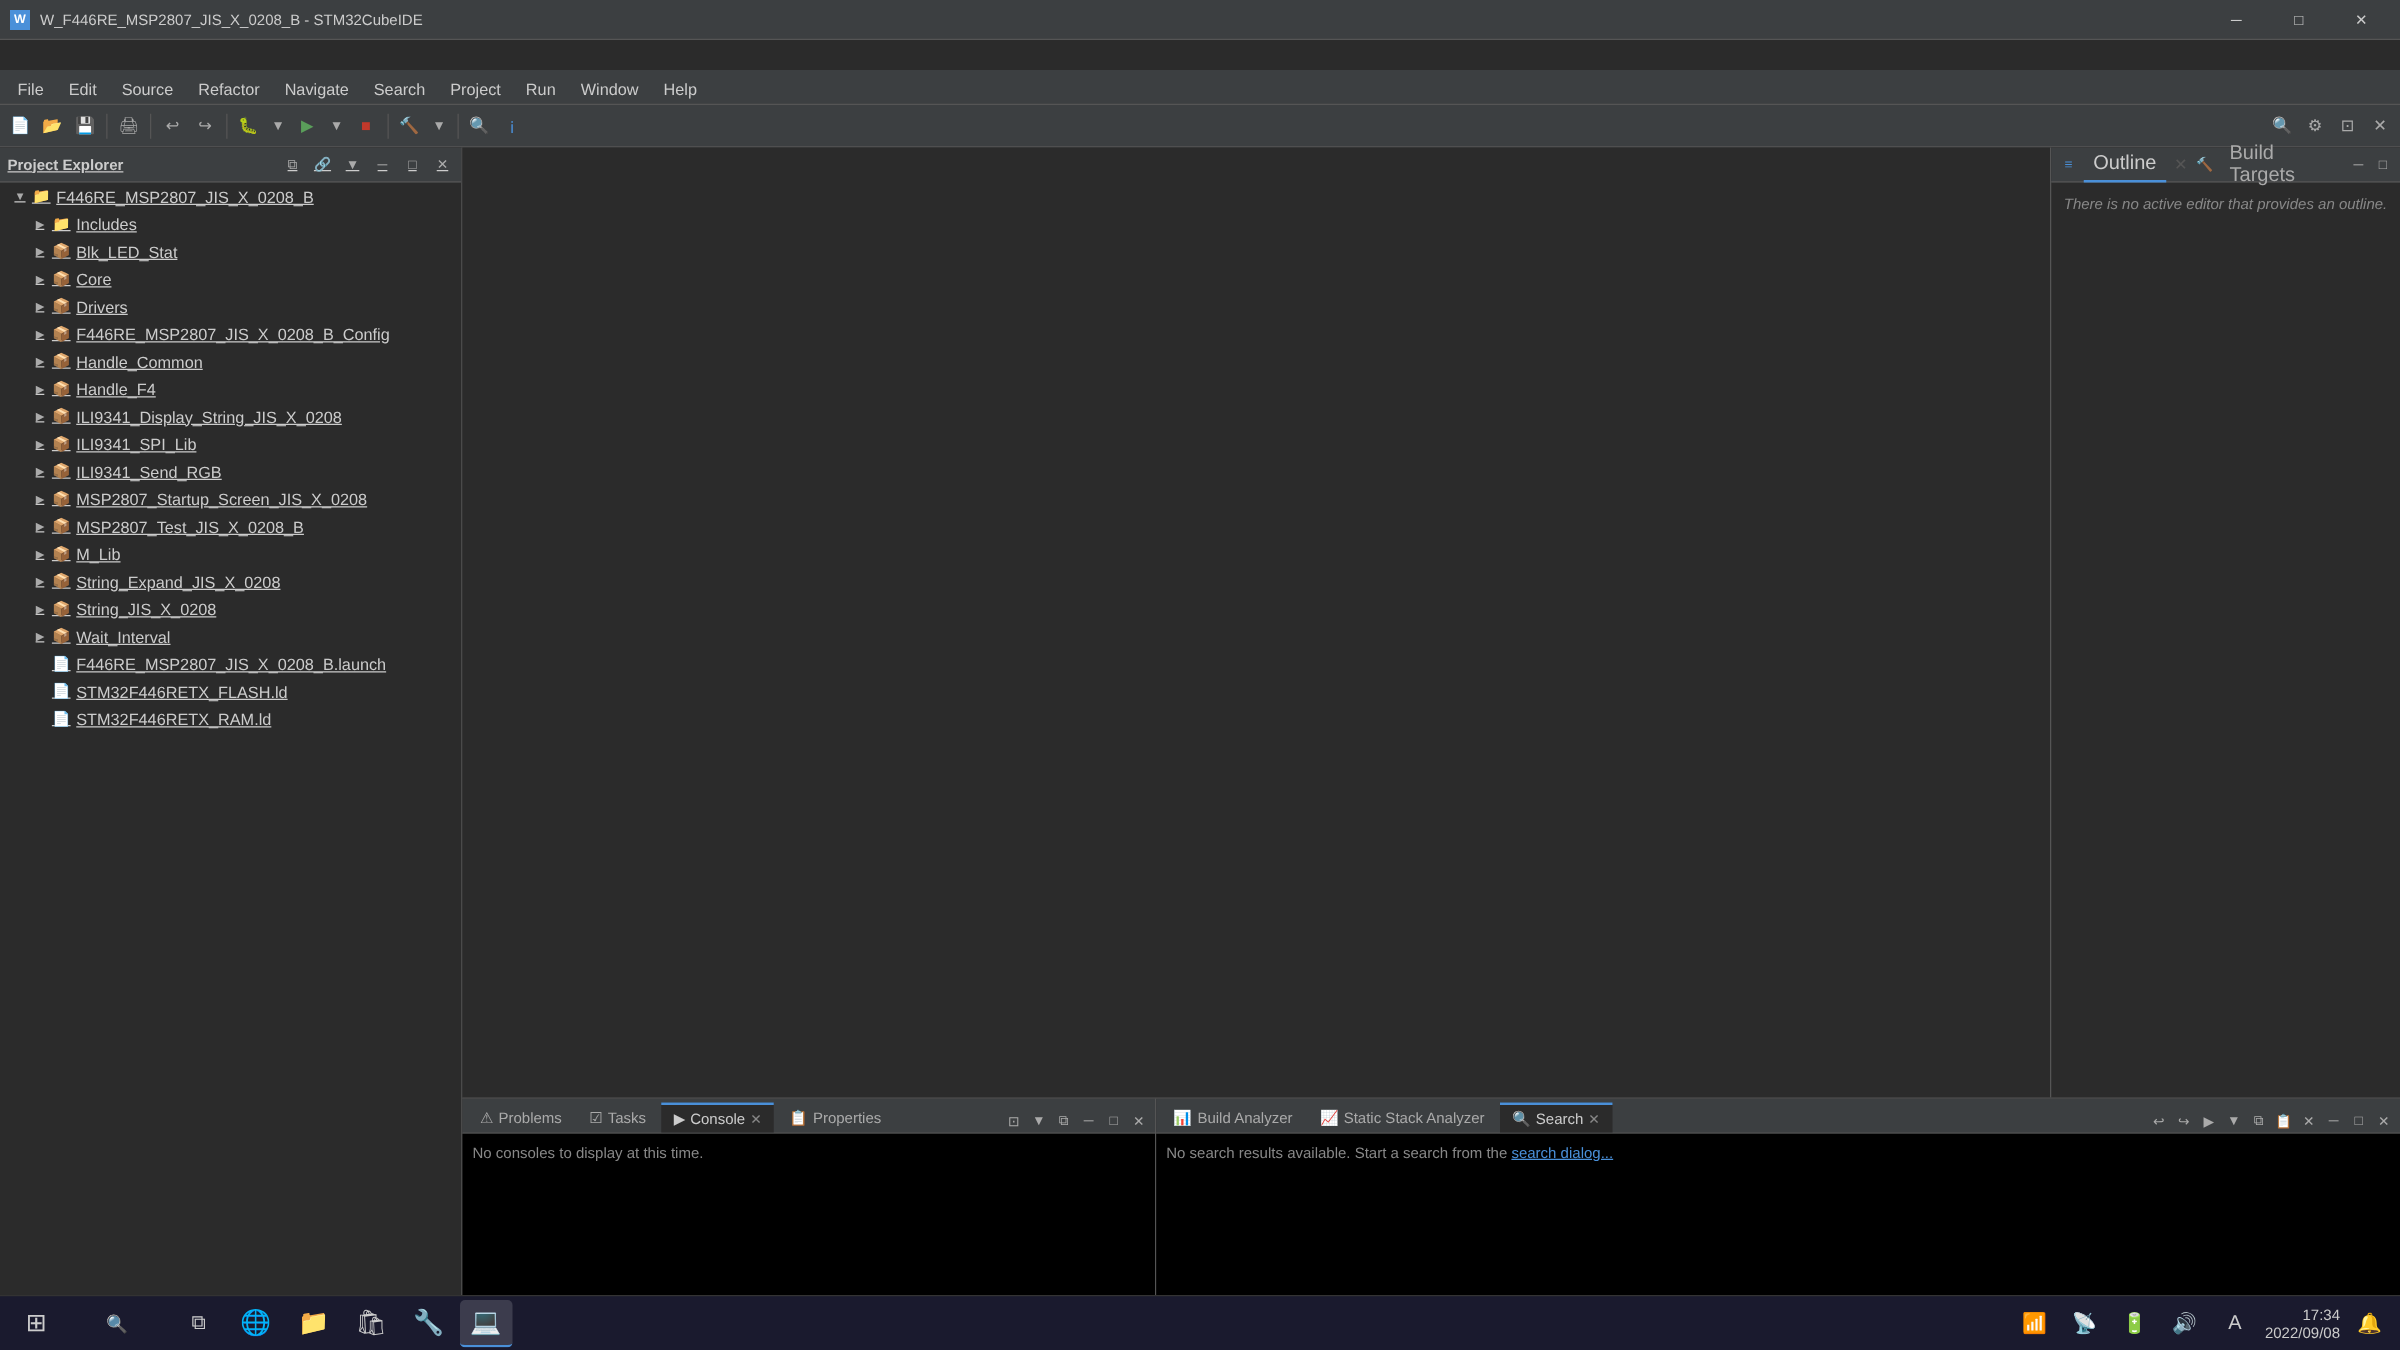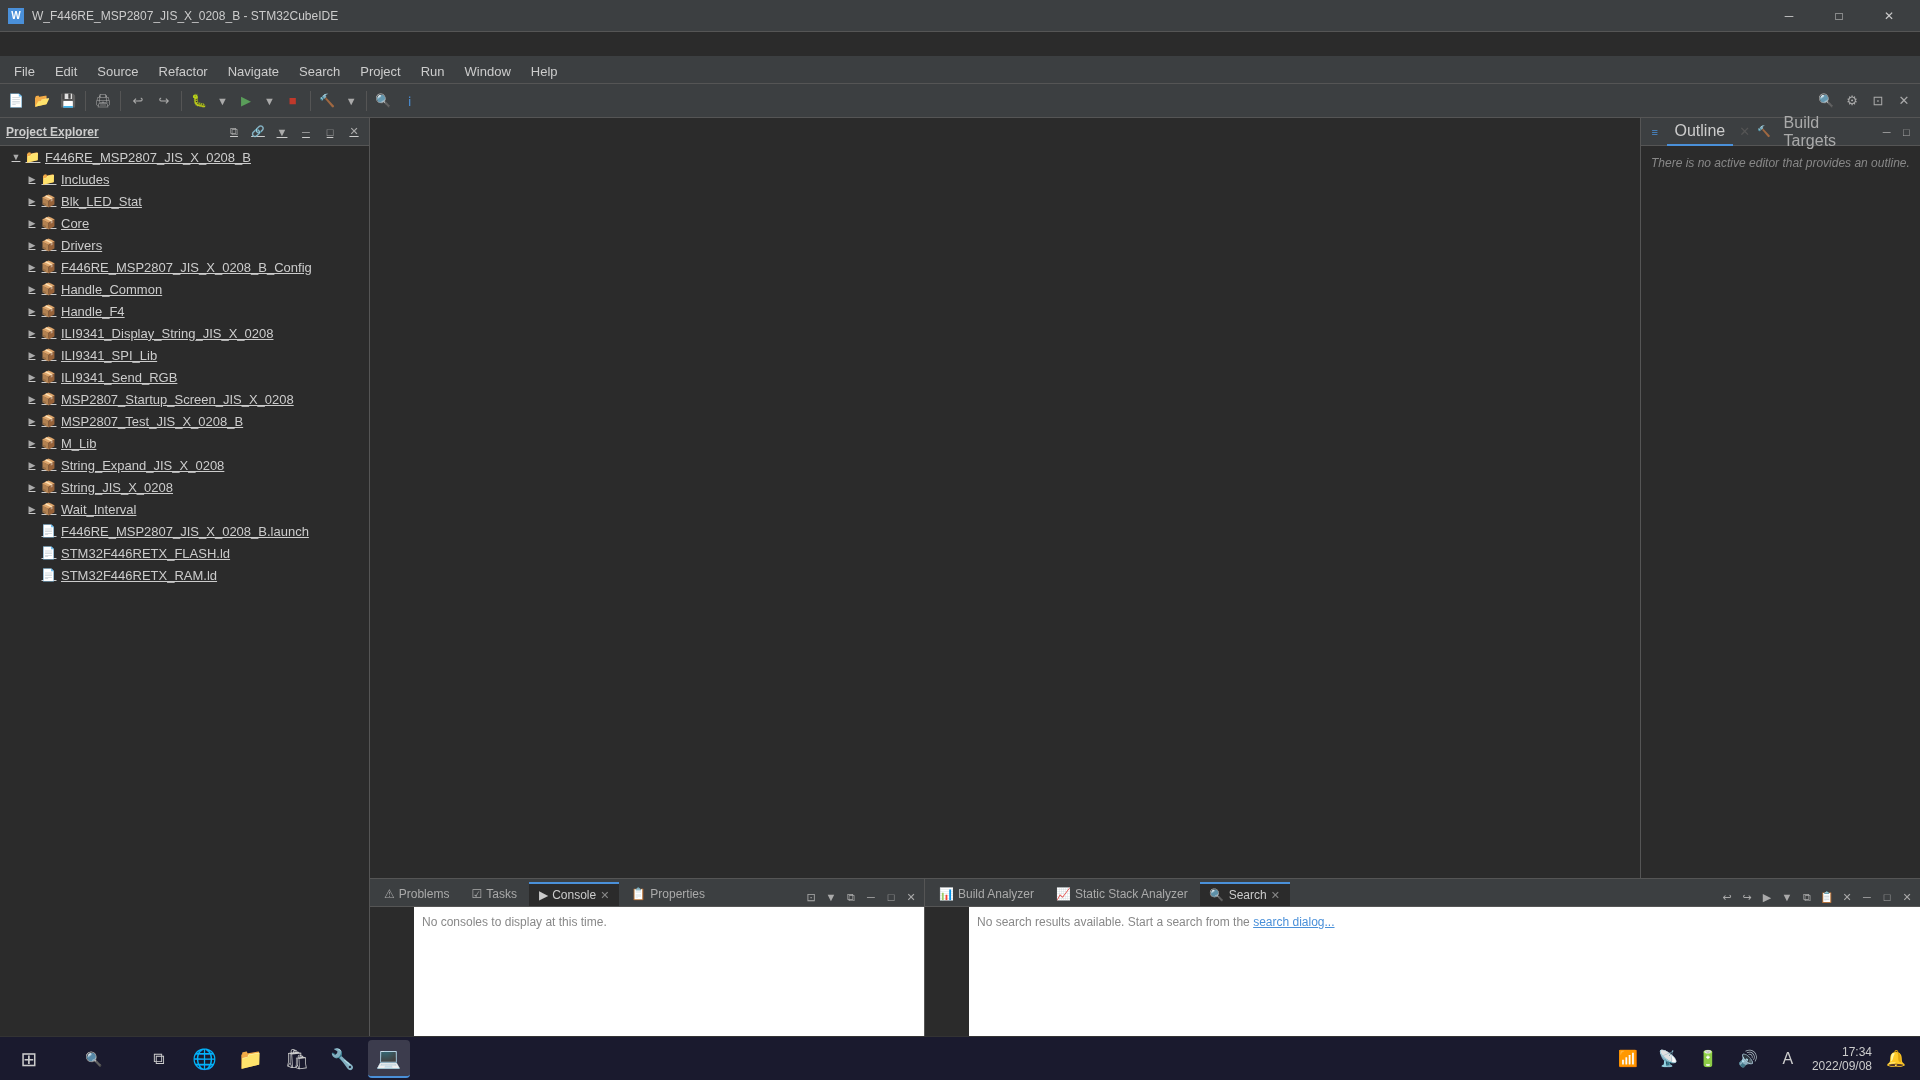--- a/index.html
+++ b/index.html
@@ -232,23 +232,22 @@
       font-size: 11px;
       color: #888;
       cursor: pointer;
     }
 
     .bottom-panel-content {
       flex: 1;
       padding: 8px;
       font-size: 12px;
       color: #888;
-      background: #ffffff;
+      background: #000000;
       overflow-y: auto;
-      margin-left: 44px;
     }
 
     
     #editor-area {
       flex: 1;
       background: #2b2b2b;
       display: flex;
       flex-direction: column;
     }
 

